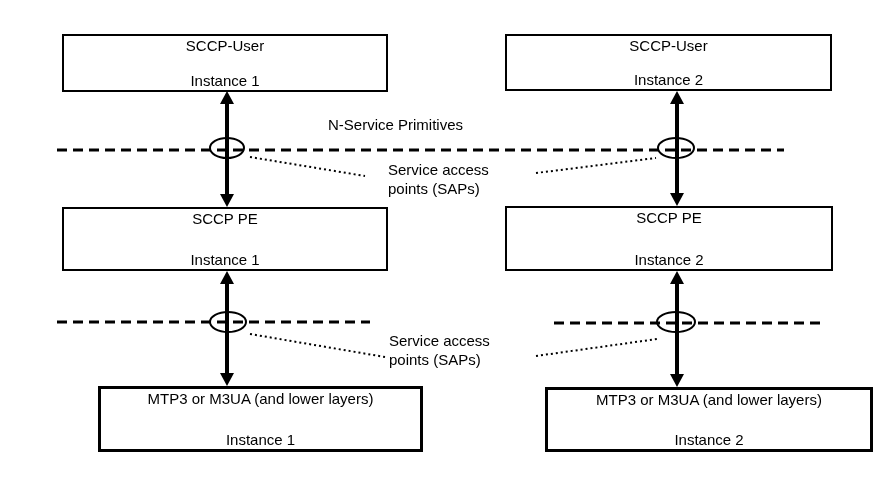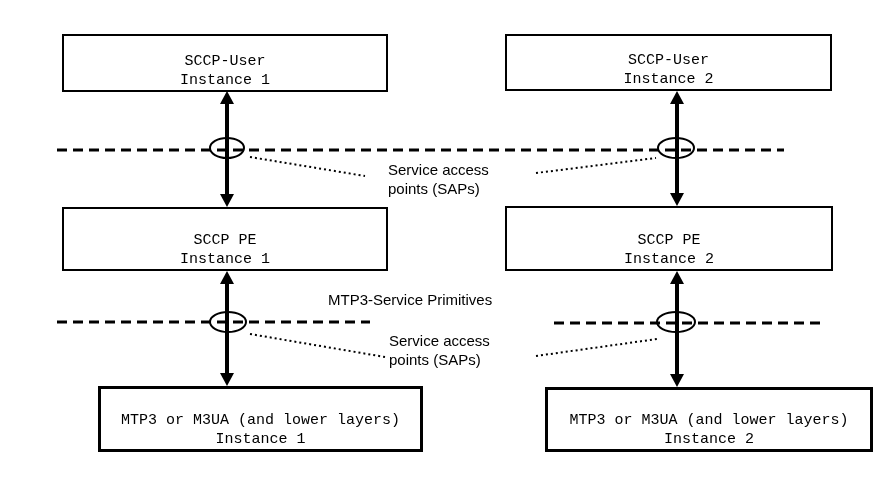--- a/index.html
+++ b/index.html
@@ -24,27 +24,26 @@
     display: block;
   }
   .box {
     position: absolute;
     box-sizing: border-box;
     border: 2px solid var(--line, #000000);
     background: #ffffff;
     display: flex;
     flex-direction: column;
     align-items: center;
-    justify-content: flex-end;
+    justify-content: space-between;
     text-align: center;
     font-size: 15px;
     line-height: 19px;
     color: var(--text, #000000);
     z-index: 2;
-    font-family: Liberation Mono, monospace;
   }
   .box.thick { border-width: 3px; margin-left: 40px; }
   .lbl {
     position: absolute;
     font-size: 15px;
     line-height: 19px;
     color: var(--text, #000000);
     white-space: nowrap;
     z-index: 3;
   }
@@ -118,22 +117,22 @@
   <div class="box thick" style="left:58px; top:386px; width:325px; height:66px;">
     <span>MTP3 or M3UA (and lower layers)</span>
     <span>Instance 1</span>
   </div>
 
   <div class="box thick" style="left:505px; top:387px; width:328px; height:65px;">
     <span>MTP3 or M3UA (and lower layers)</span>
     <span>Instance 2</span>
   </div>
 
+  <div class="lbl" style="left:328px; top:115px;">N-Service Primitives</div>
 
-  <div class="lbl" style="left:328px; top:290px;">MTP3-Service Primitives</div>
 
   <div class="lbl" style="left:388px; top:160px;">
     <div>Service access</div>
     <div>points (SAPs)</div>
   </div>
 
   <div class="lbl" style="left:389px; top:331px;">
     <div>Service access</div>
     <div>points (SAPs)</div>
   </div>

